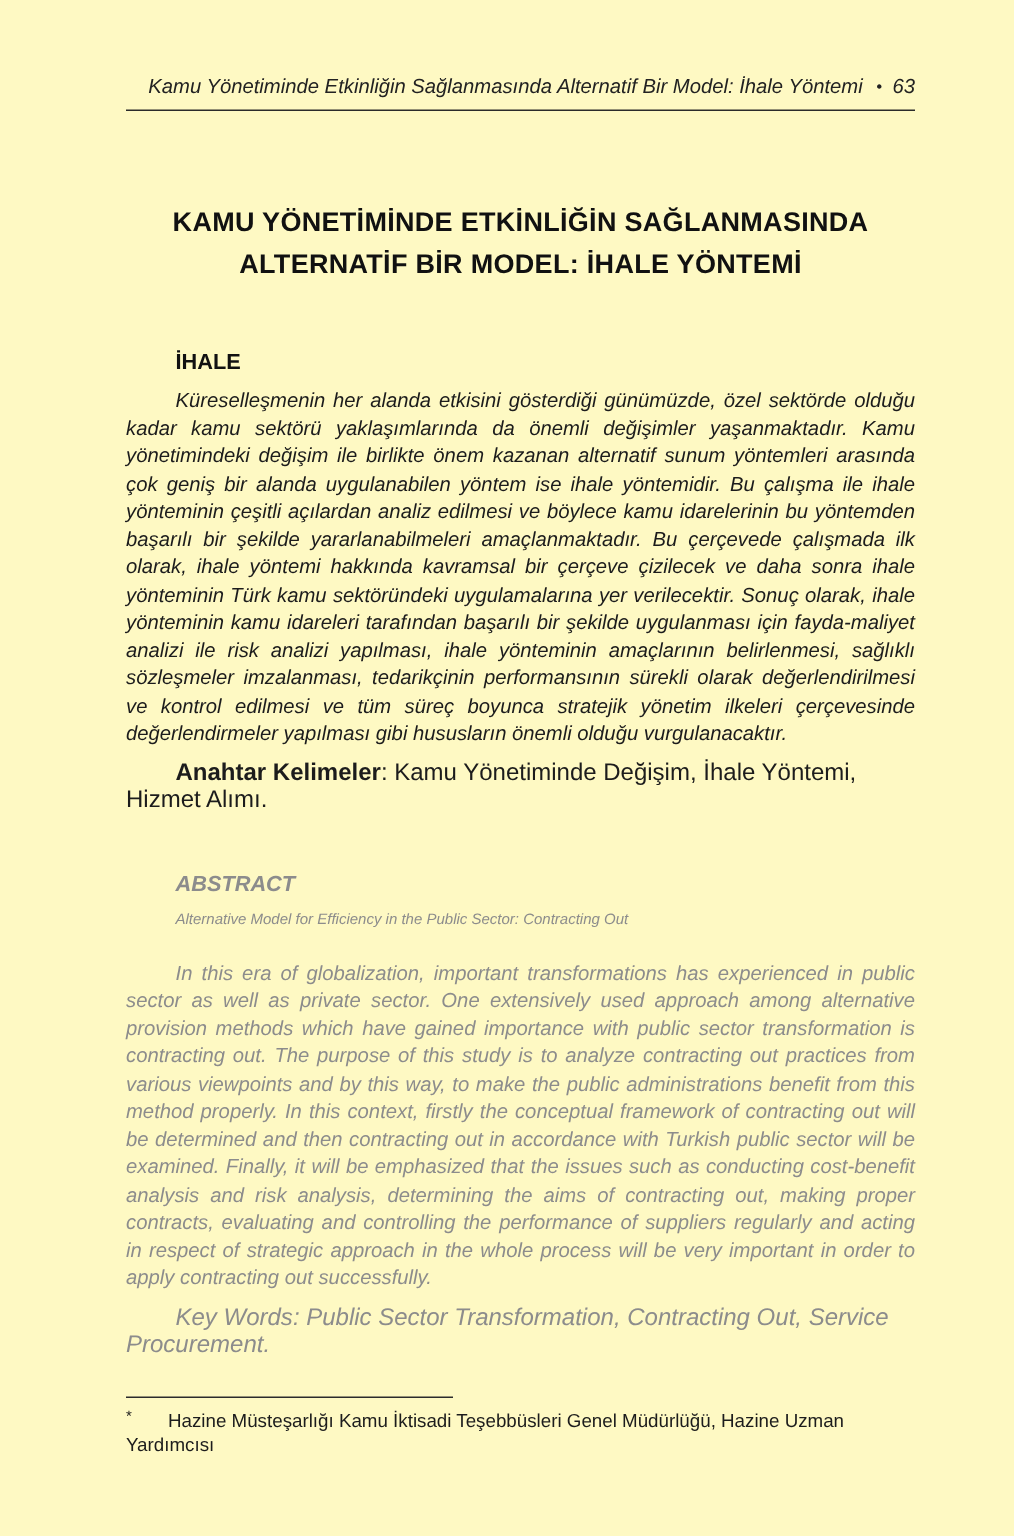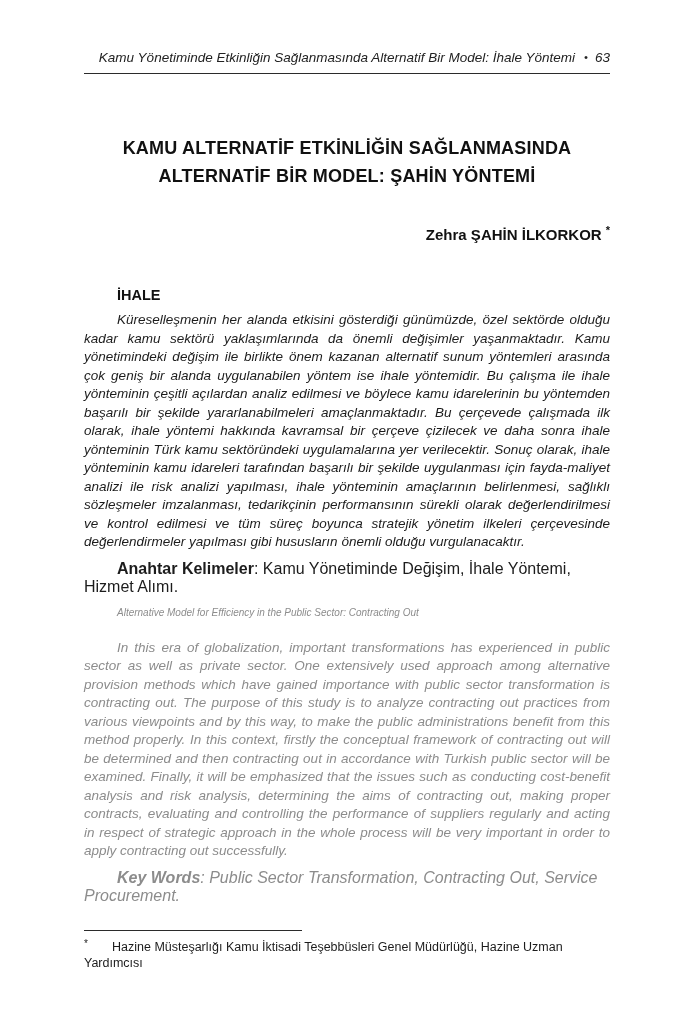--- a/index.html
+++ b/index.html
@@ -2,21 +2,21 @@
 <html><head>
 <meta charset="utf-8">
 <style>
   * { margin: 0; padding: 0; box-sizing: border-box; }
   html, body { background: #e8e8e8; }
   .page {
     position: relative;
     width: 676px;
     height: 1024px;
     margin: 0 auto;
-    background: #ffffff;
+    background: #fef9c3;
     font-family: "Liberation Sans", sans-serif;
     color: #1c1c1c;
     overflow: hidden;
   }
   .content { padding: 50px 66px 0 84px; }
 
   
   .running-head {
     text-align: right;
     font-style: italic;
@@ -82,21 +82,21 @@
     font-size: 14.5px;
   }
   .abs-subtitle {
     margin-top: 10px;
     padding-left: 33px;
     font-weight: normal;
     font-size: 10px;
     white-space: nowrap;
   }
   .abs .para { margin-top: 21px; }
-  .abs .keywords-line .kw-label { font-weight: bold; font-style: italic; }
+  .abs .keywords-line .kw-label { font-weight: normal; font-style: italic; }
 
   
   .footnote { margin-top: 24px; }
   .footnote-rule {
     width: 218px;
     height: 0;
     border-top: 1.5px solid #2b2b2b;
     margin-bottom: 5px;
   }
   .footnote-line { font-size: 12.5px; line-height: 16px; color: #1c1c1c; }
@@ -111,37 +111,35 @@
 <body>
 
 <div class="page">
   <div class="content">
 
     <div class="running-head">
       <span>Kamu Yönetiminde Etkinliğin Sağlanmasında Alternatif Bir Model: İhale Yöntemi</span><span class="bullet">•</span><span>63</span>
     </div>
 
     <div class="article-title">
-      <div>KAMU ALTERNATİF ETKİNLİĞİN SAĞLANMASINDA</div>
-      <div>ALTERNATİF BİR MODEL: ŞAHİN YÖNTEMİ</div>
+      <div>KAMU YÖNETİMİNDE ETKİNLİĞİN SAĞLANMASINDA</div>
+      <div>ALTERNATİF BİR MODEL: İHALE YÖNTEMİ</div>
     </div>
 
-    <div class="author-line">
-      <span>Zehra ŞAHİN İLKORKOR</span><sup>*</sup>
-    </div>
 
     <div class="ozet-heading">İHALE</div>
 
     <p class="para">Küreselleşmenin her alanda etkisini gösterdiği günümüzde, özel sektörde olduğu kadar kamu sektörü yaklaşımlarında da önemli değişimler yaşanmaktadır. Kamu yönetimindeki değişim ile birlikte önem kazanan alternatif sunum yöntemleri arasında çok geniş bir alanda uygulanabilen yöntem ise ihale yöntemidir. Bu çalışma ile ihale yönteminin çeşitli açılardan analiz edilmesi ve böylece kamu idarelerinin bu yöntemden başarılı bir şekilde yararlanabilmeleri amaçlanmaktadır. Bu çerçevede çalışmada ilk olarak, ihale yöntemi hakkında kavramsal bir çerçeve çizilecek ve daha sonra ihale yönteminin Türk kamu sektöründeki uygulamalarına yer verilecektir. Sonuç olarak, ihale yönteminin kamu idareleri tarafından başarılı bir şekilde uygulanması için fayda-maliyet analizi ile risk analizi yapılması, ihale yönteminin amaçlarının belirlenmesi, sağlıklı sözleşmeler imzalanması, tedarikçinin performansının sürekli olarak değerlendirilmesi ve kontrol edilmesi ve tüm süreç boyunca stratejik yönetim ilkeleri çerçevesinde değerlendirmeler yapılması gibi hususların önemli olduğu vurgulanacaktır.</p>
 
     <p class="keywords-line">
       <span class="kw-label">Anahtar Kelimeler</span><span>: Kamu Yönetiminde Değişim, İhale Yöntemi, Hizmet Alımı.</span>
     </p>
 
     <div class="abs">
+      <div class="abs-heading">ABSTRACT</div>
       <div class="abs-subtitle">Alternative Model for Efficiency in the Public Sector: Contracting Out</div>
       <p class="para">In this era of globalization, important transformations has experienced in public sector as well as private sector. One extensively used approach among alternative provision methods which have gained importance with public sector transformation is contracting out. The purpose of this study is to analyze contracting out practices from various viewpoints and by this way, to make the public administrations benefit from this method properly. In this context, firstly the conceptual framework of contracting out will be determined and then contracting out in accordance with Turkish public sector will be examined. Finally, it will be emphasized that the issues such as conducting cost-benefit analysis and risk analysis, determining the aims of contracting out, making proper contracts, evaluating and controlling the performance of suppliers regularly and acting in respect of strategic approach in the whole process will be very important in order to apply contracting out successfully.</p>
       <p class="keywords-line">
         <span class="kw-label">Key Words</span><span>: Public Sector Transformation, Contracting Out, Service Procurement.</span>
       </p>
     </div>
 
     <div class="footnote">
       <div class="footnote-rule"></div>
       <div class="footnote-line">

